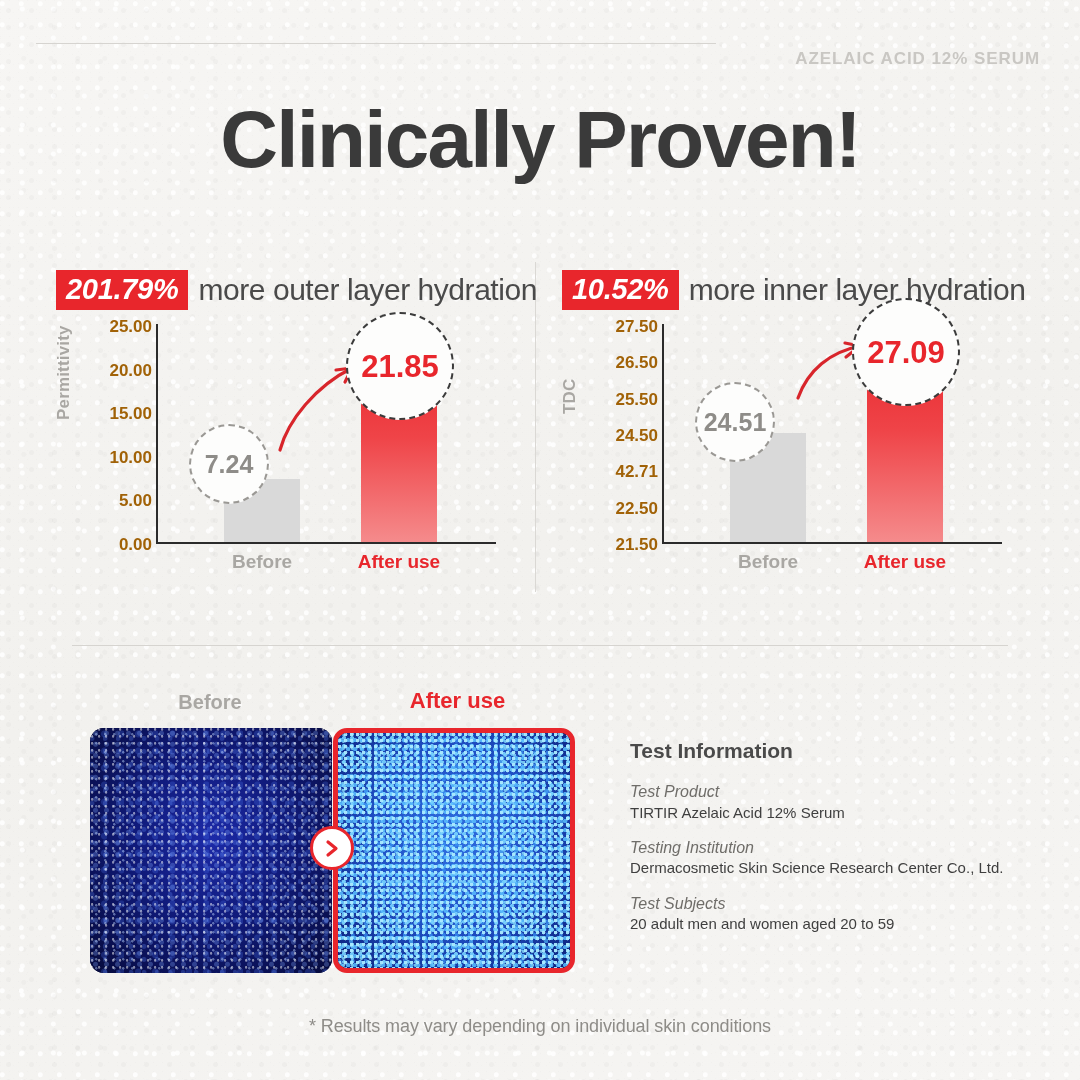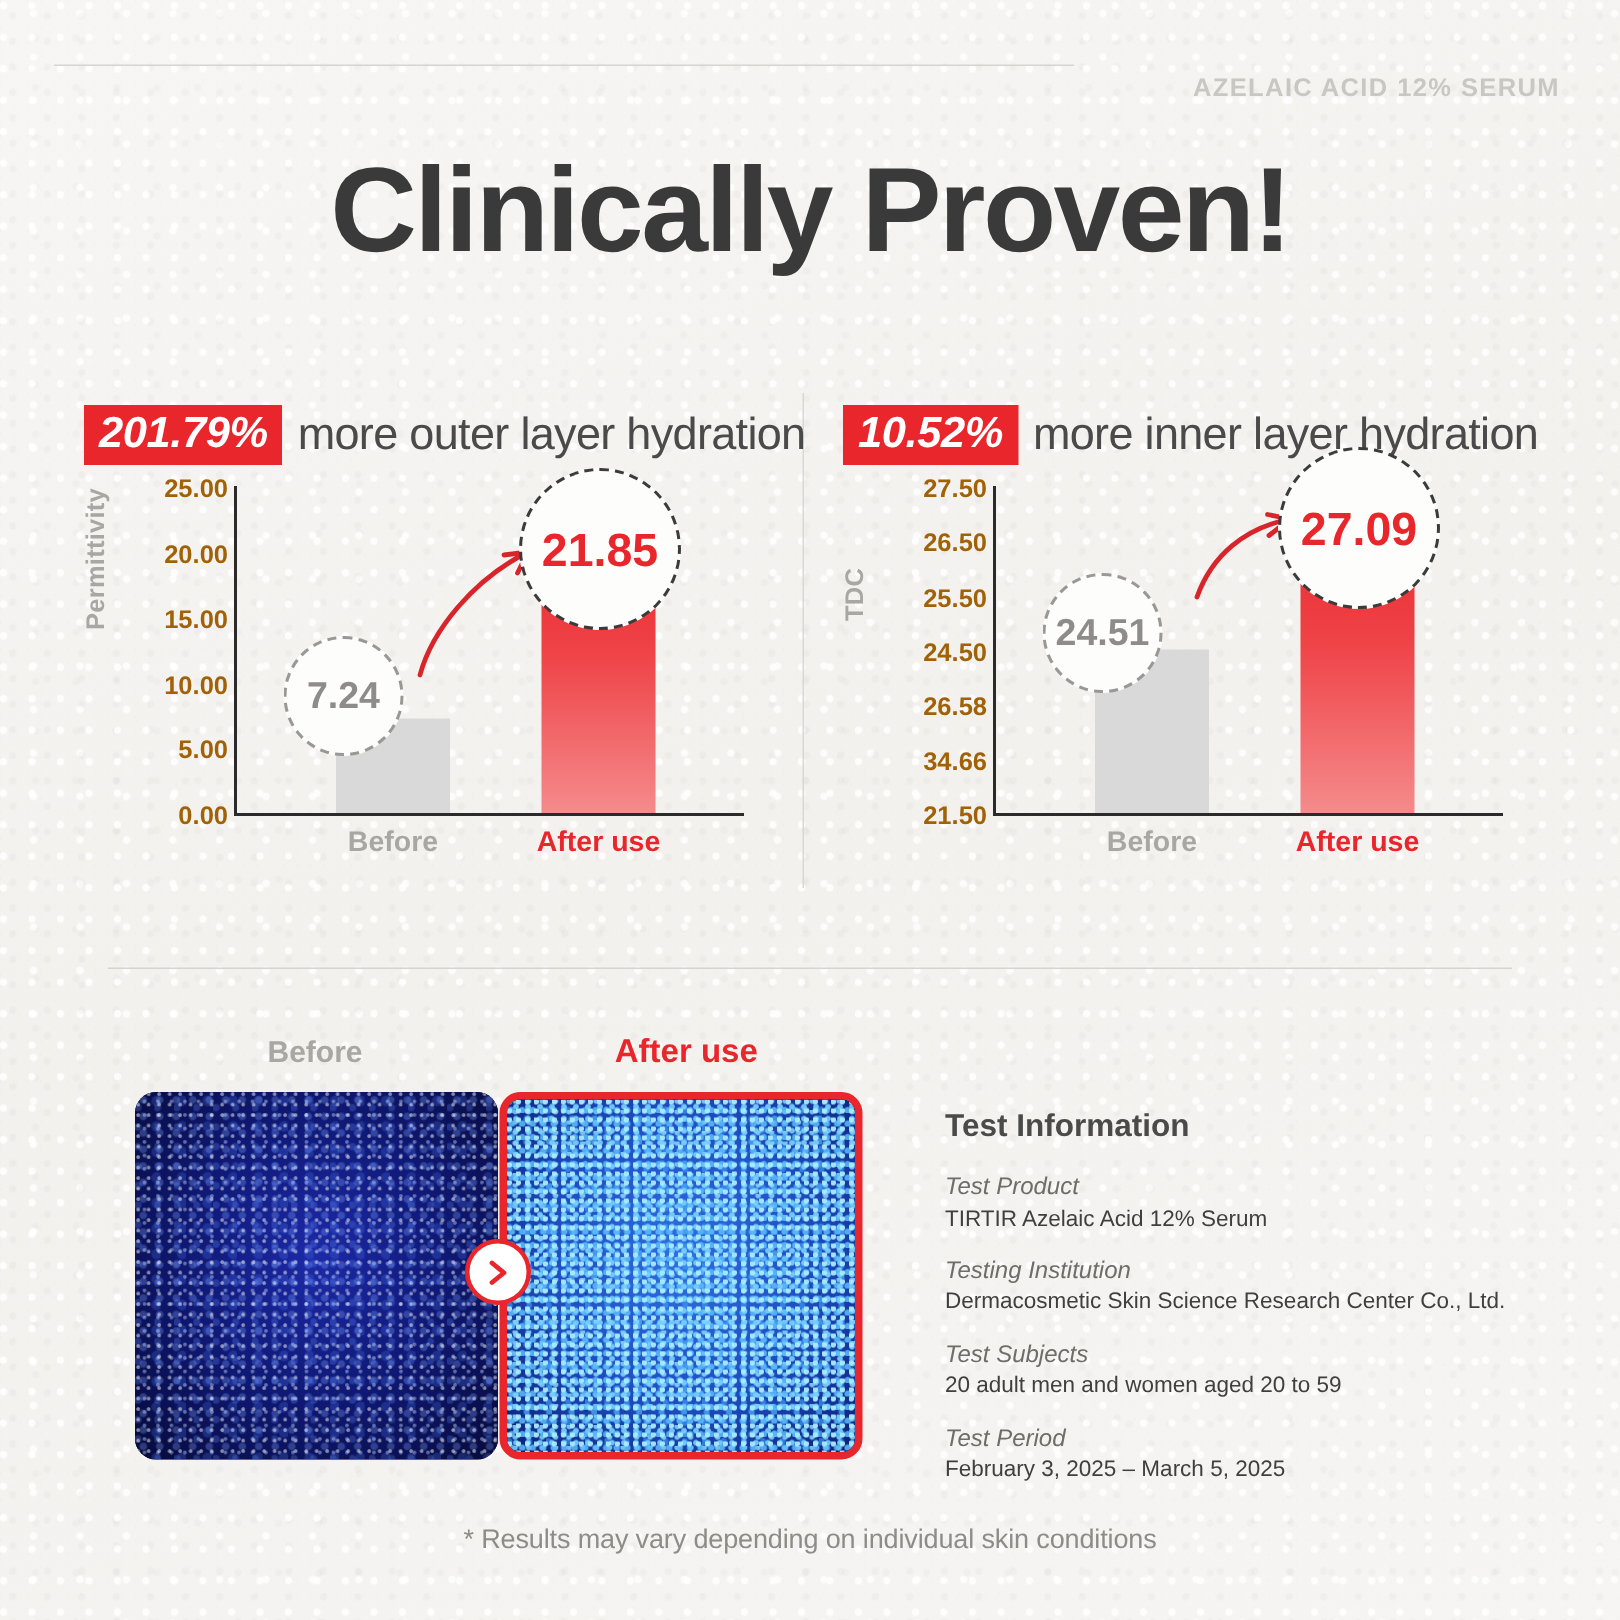--- a/index.html
+++ b/index.html
@@ -216,22 +216,22 @@
 
       <div class="plot">
 
         <div class="ylabel" style="top:90px;">TDC</div>
 
         <div class="ticks">
           <div class="tick" style="top:2px;">27.50</div>
           <div class="tick" style="top:38.3px;">26.50</div>
           <div class="tick" style="top:74.6px;">25.50</div>
           <div class="tick" style="top:111px;">24.50</div>
-          <div class="tick" style="top:147.3px;">26.58</div>
-          <div class="tick" style="top:183.6px;">34.66</div>
+          <div class="tick" style="top:147.3px;">42.71</div>
+          <div class="tick" style="top:183.6px;">22.50</div>
           <div class="tick" style="top:220px;">21.50</div>
         </div>
 
         <div class="axes">
           <div class="axis-y"></div>
           <div class="axis-x"></div>
 
           <div class="bar gray" style="left:68px;width:76px;height:109px;"></div>
           <div class="bar red" style="left:205px;width:76px;height:203px;"></div>
           <div class="cat before" style="left:50px;width:112px;">Before</div>
@@ -278,21 +278,17 @@
       <div class="info-val">TIRTIR Azelaic Acid 12% Serum</div>
     </div>
     <div class="info-row">
       <div class="info-key">Testing Institution</div>
       <div class="info-val">Dermacosmetic Skin Science Research Center Co., Ltd.</div>
     </div>
     <div class="info-row">
       <div class="info-key">Test Subjects</div>
       <div class="info-val">20 adult men and women aged 20 to 59</div>
     </div>
-    <div class="info-row">
-      <div class="info-key">Test Period</div>
-      <div class="info-val">February 3, 2025 – March 5, 2025</div>
-    </div>
   </div>
 
   <div class="footnote">* Results may vary depending on individual skin conditions</div>
 
 </div>
 
 </body></html>

